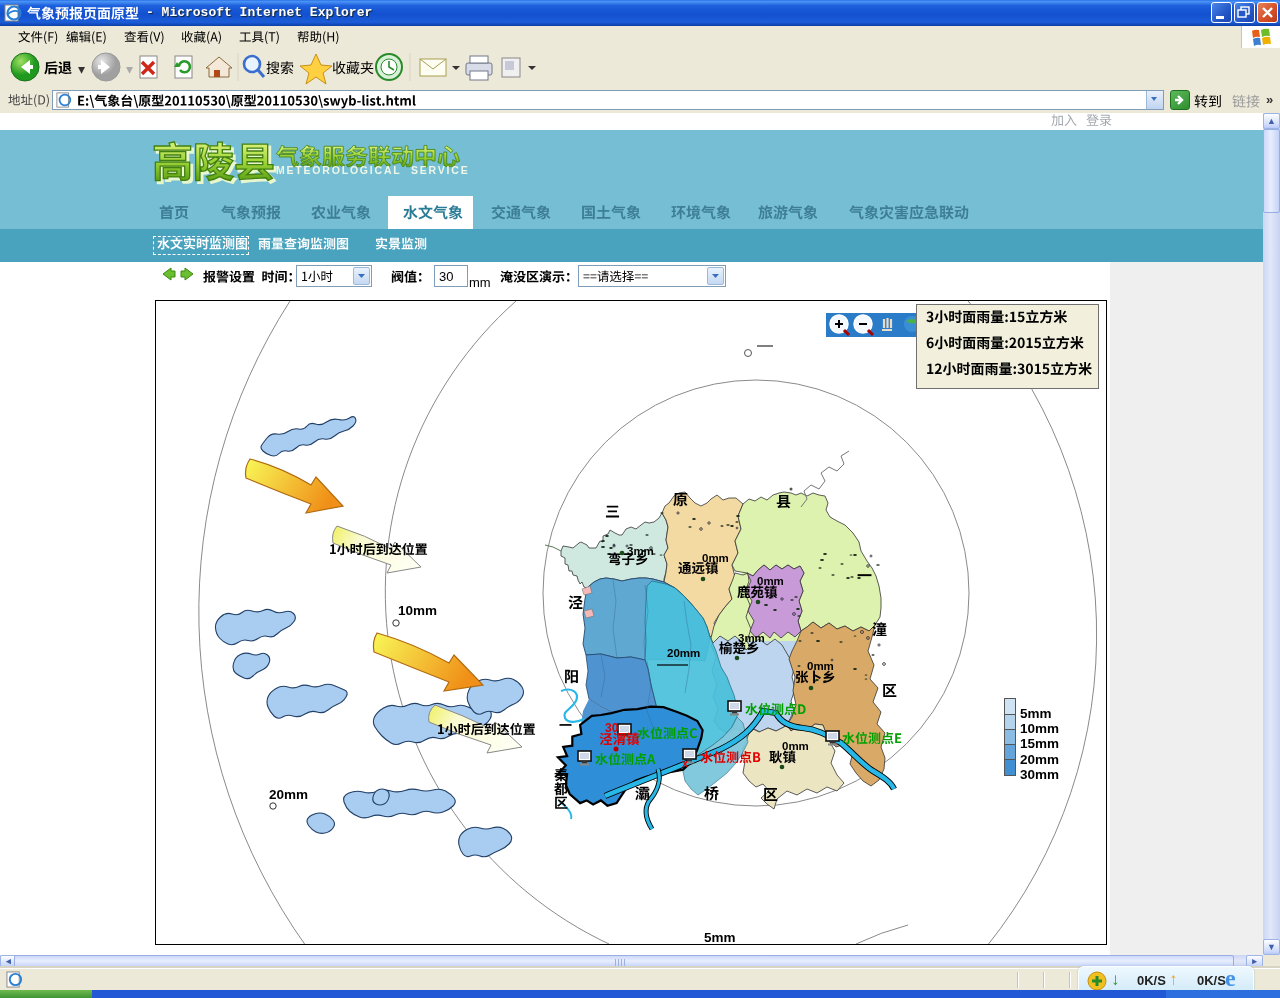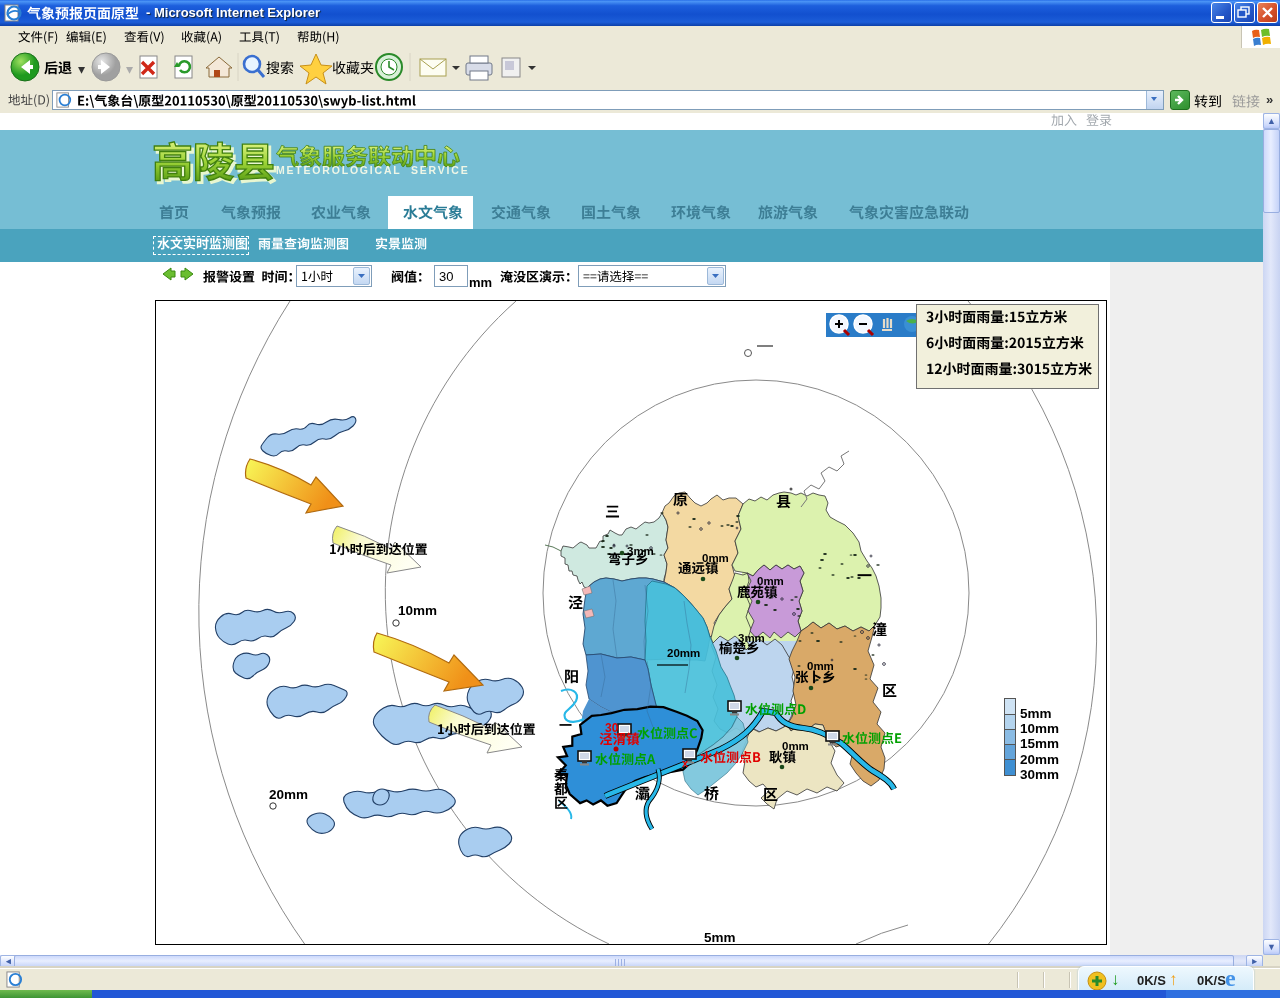--- a/index.html
+++ b/index.html
@@ -2,21 +2,21 @@
 <html><head>
 <meta charset="utf-8">
 <style>
 html,body{margin:0;padding:0;}
 body{width:1280px;height:998px;overflow:hidden;font-family:"Liberation Sans",sans-serif;position:relative;background:#ece9d8;}
 #screen{position:absolute;left:0;top:0;width:1280px;height:998px;}
 
 #titlebar{position:absolute;left:0;top:0;width:1280px;height:26px;
 background:linear-gradient(180deg,#2a70e8 0%,#4a93f5 6%,#1d5fdd 22%,#1250cf 55%,#1c5dd8 85%,#0c3fa8 100%);}
 #titlebar .ticon{position:absolute;left:4px;top:4px;width:18px;height:18px;}
-#titlebar .ttext{position:absolute;left:27px;top:5px;color:#fff;font-weight:bold;font-size:13px;font-family:Liberation Sans, sans-serif;letter-spacing:0px;text-shadow:1px 1px 1px #123;white-space:nowrap;}
+#titlebar .ttext{position:absolute;left:27px;top:5px;color:#fff;font-weight:bold;font-size:13px;font-family:Liberation Mono, monospace;letter-spacing:0px;text-shadow:1px 1px 1px #123;white-space:nowrap;}
 .wbtn{position:absolute;top:2px;width:21px;height:21px;border-radius:3px;border:1px solid #fff;box-sizing:border-box;color:#fff;}
 #btnmin{left:1211px;background:linear-gradient(135deg,#4a86e8,#2457c8 60%,#1a46b4);}
 #btnmax{left:1234px;background:linear-gradient(135deg,#4a86e8,#2457c8 60%,#1a46b4);}
 #btncls{left:1257px;background:linear-gradient(135deg,#e8825a,#d6512a 55%,#b83e1c);}
 
 #menubar{position:absolute;left:0;top:26px;width:1280px;height:22px;background:#ece9d8;border-bottom:1px solid #d4d0c0;font-size:13px;color:#000;}
 #winflag{position:absolute;left:1241px;top:0px;width:39px;height:22px;background:#fff;border-left:1px solid #c8c4b4;}
 
 #toolbar{position:absolute;left:0;top:48px;width:1280px;height:40px;background:#ece9d8;border-bottom:1px solid #c8c4b4;}
 .tbtxt{position:absolute;top:13px;font-size:14px;color:#000;}
@@ -358,21 +358,21 @@
 
       <div class="xpsel" style="left:296px;width:76px">
           <div class="ar"><svg width="15" height="16">
               <path d="M4 6 l3.5 4 3.5 -4 z" fill="#3a6fc0"></path>
             </svg></div>
         </div>
 
       <div class="xpsel" style="left:434px;width:34px">
           <div class="tx">30</div>
         </div>
-      <div class="lbl" style="left:469px;font-weight:bold">mm</div>
+      <div class="lbl" style="left:469px;font-weight:normal">mm</div>
 
       <div class="xpsel" style="left:578px;width:148px">
           <div class="ar"><svg width="15" height="16">
               <path d="M4 6 l3.5 4 3.5 -4 z" fill="#3a6fc0"></path>
             </svg></div>
         </div>
     </div>
     <div id="mapbox">
       <svg width="950" height="643" viewBox="155 300 950 643" style="position:absolute;left:0;top:0">
 <g fill="none" stroke="#8a8a8a" stroke-width="1">

